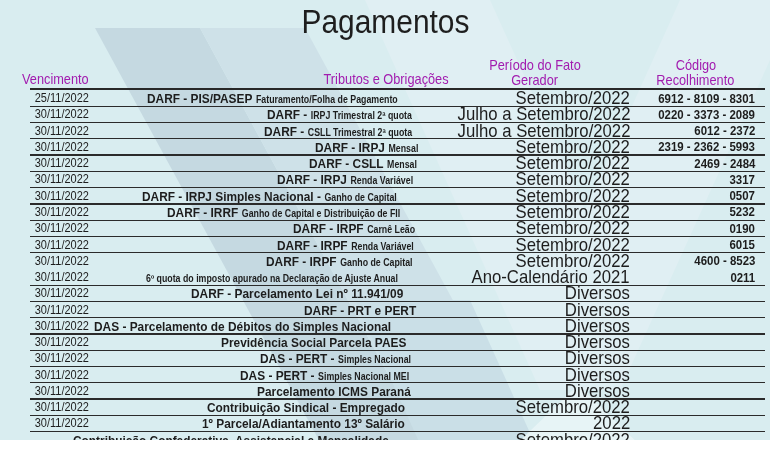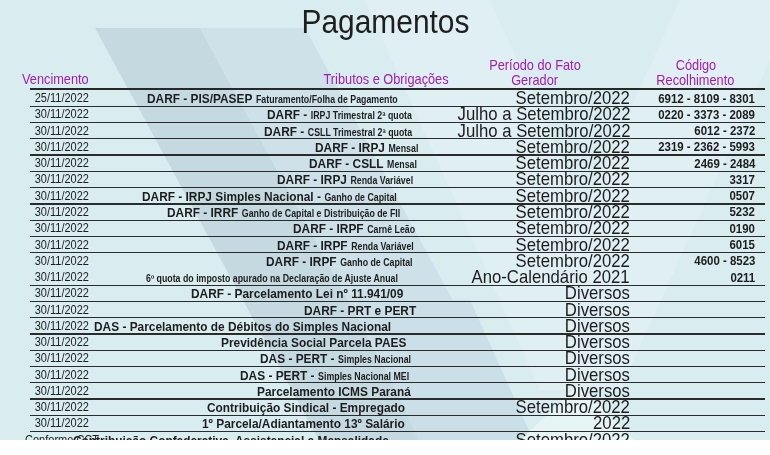--- a/index.html
+++ b/index.html
@@ -388,23 +388,20 @@
       </div>
       <div class="cell c-period">
         <span class="cx ox-r per-text">2022</span>
       </div>
       <div class="cell c-code">
         <span class="cx ox-r code-text"></span>
       </div>
     </div>
 
     <div class="row">
-      <div class="cell c-date">
-        <span class="cx date-text">Conforme CCT</span>
-      </div>
       <div class="cell c-trib ox-l">
         <span class="cx ox-l"><span class="tm">Contribuição Confederativa, Assistencial e Mensalidade</span><span class="ts"></span></span>
       </div>
       <div class="cell c-period">
         <span class="cx ox-r per-text">Setembro/2022</span>
       </div>
       <div class="cell c-code">
         <span class="cx ox-r code-text"></span>
       </div>
     </div>

